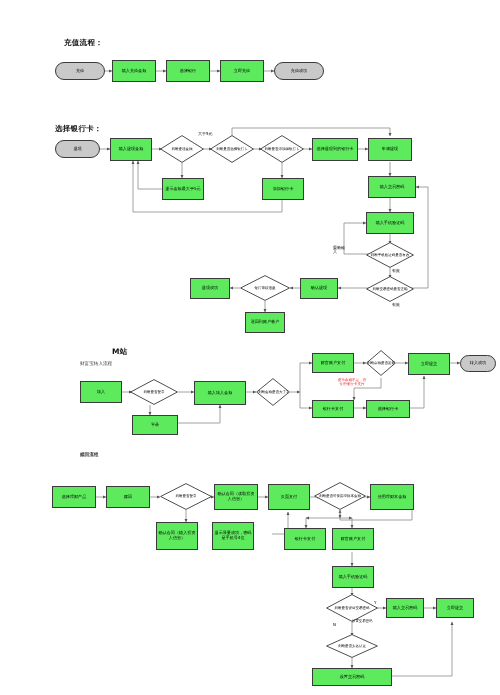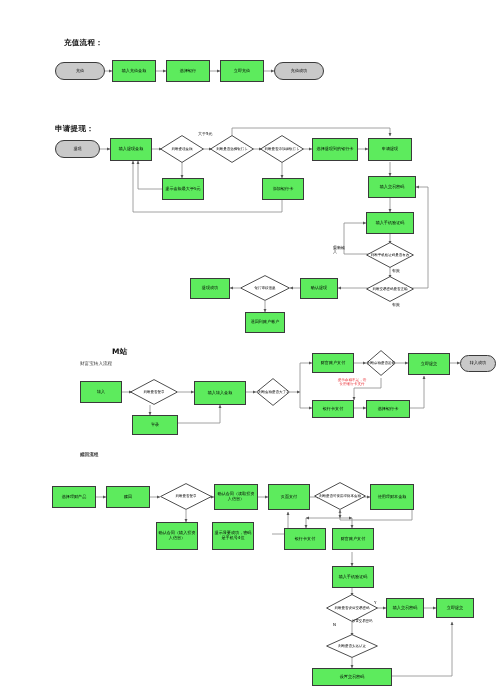--- a/index.html
+++ b/index.html
@@ -162,21 +162,21 @@
       <path d="M352,622 L352,636"></path>
 
       <path d="M352,656 L352,668"></path>
 
       <path d="M392,676 L452,676 L452,622"></path>
     </g>
   </svg>
 
   <div class="sec-title" style="left:64px;top:38px;">充值流程：</div>
 
-  <div class="sec-title" style="left:55px;top:124px;">申请提现：</div>
+  <div class="sec-title" style="left:55px;top:124px;">选择银行卡：</div>
 
   <div class="sec-title" style="left:80px;top:347px;margin-left:32px;">M站</div>
   <div class="sec-sub" style="left:80px;top:361px;">财富宝转入流程</div>
 
   <div class="sec-sub" style="left:80px;top:452px;font-weight:bold;">赎回流程</div>
 
   <div class="node n-term" style="left:55px;top:62px;width:50px;height:18px;">
     <span class="lbl">充值</span>
   </div>
   <div class="node n-box" style="left:112px;top:60px;width:44px;height:22px;">

